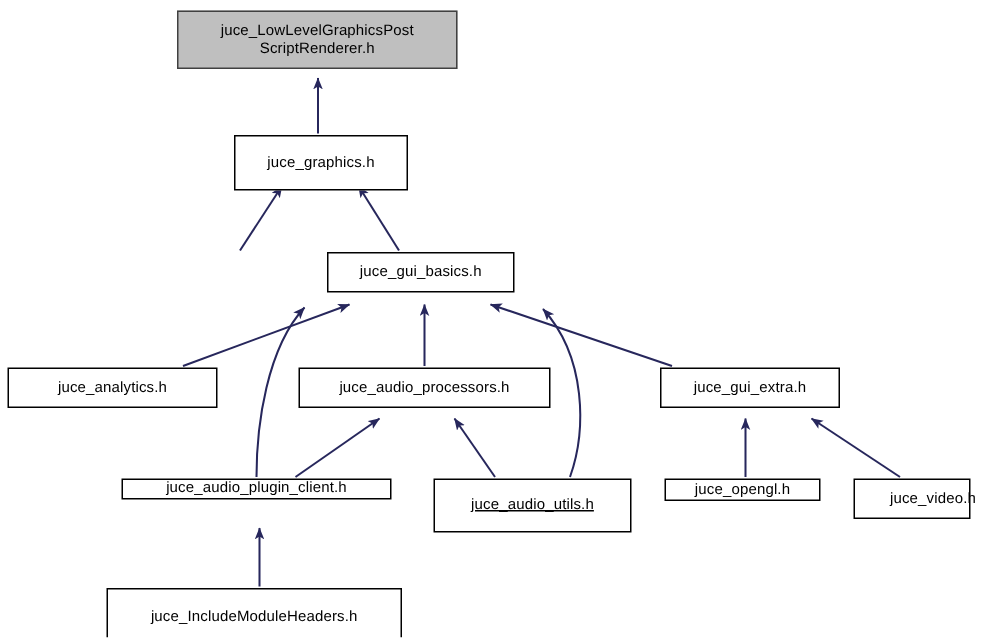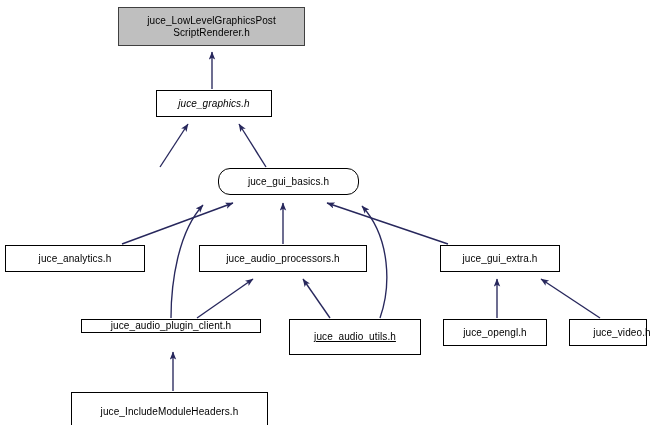--- a/index.html
+++ b/index.html
@@ -89,26 +89,26 @@
 
       <path d="M173,391 L173,352"></path>
     </g>
   </svg>
 
   <div class="gnode root" style="left:118px; top:7px; width:187px; height:39px;">
     <span class="gnode-label">juce_LowLevelGraphicsPost
 ScriptRenderer.h</span>
   </div>
 
-  <div class="gnode" style="left:156px; top:90px; width:116px; height:27px;font-style:italic;">
+  <div class="gnode" style="left:156px; top:90px; width:116px; height:37px;">
     <span class="gnode-label">juce_graphics.h</span>
   </div>
 
 
-  <div class="gnode" style="left:218px; top:168px; width:141px; height:27px;border-radius:12px;">
+  <div class="gnode" style="left:218px; top:168px; width:125px; height:27px;">
     <span class="gnode-label">juce_gui_basics.h</span>
   </div>
 
   <div class="gnode" style="left:5px; top:245px; width:140px; height:27px;">
     <span class="gnode-label">juce_analytics.h</span>
   </div>
 
   <div class="gnode" style="left:199px; top:245px; width:168px; height:27px;">
     <span class="gnode-label">juce_audio_processors.h</span>
   </div>
@@ -118,21 +118,21 @@
   </div>
 
   <div class="gnode" style="left:81px; top:319px; width:180px; height:14px;">
     <span class="gnode-label">juce_audio_plugin_client.h</span>
   </div>
 
   <div class="gnode" style="left:289px; top:319px; width:132px; height:36px;text-decoration:underline;">
     <span class="gnode-label">juce_audio_utils.h</span>
   </div>
 
-  <div class="gnode" style="left:443px; top:319px; width:104px; height:27px;">
+  <div class="gnode" style="left:443px; top:319px; width:104px; height:15px;">
     <span class="gnode-label">juce_opengl.h</span>
   </div>
 
   <div class="gnode" style="left:569px; top:319px; width:78px; height:27px;padding-left:28px;">
     <span class="gnode-label">juce_video.h</span>
   </div>
 
   <div class="gnode" style="left:71px; top:392px; width:197px; height:40px;">
     <span class="gnode-label">juce_IncludeModuleHeaders.h</span>
   </div>

